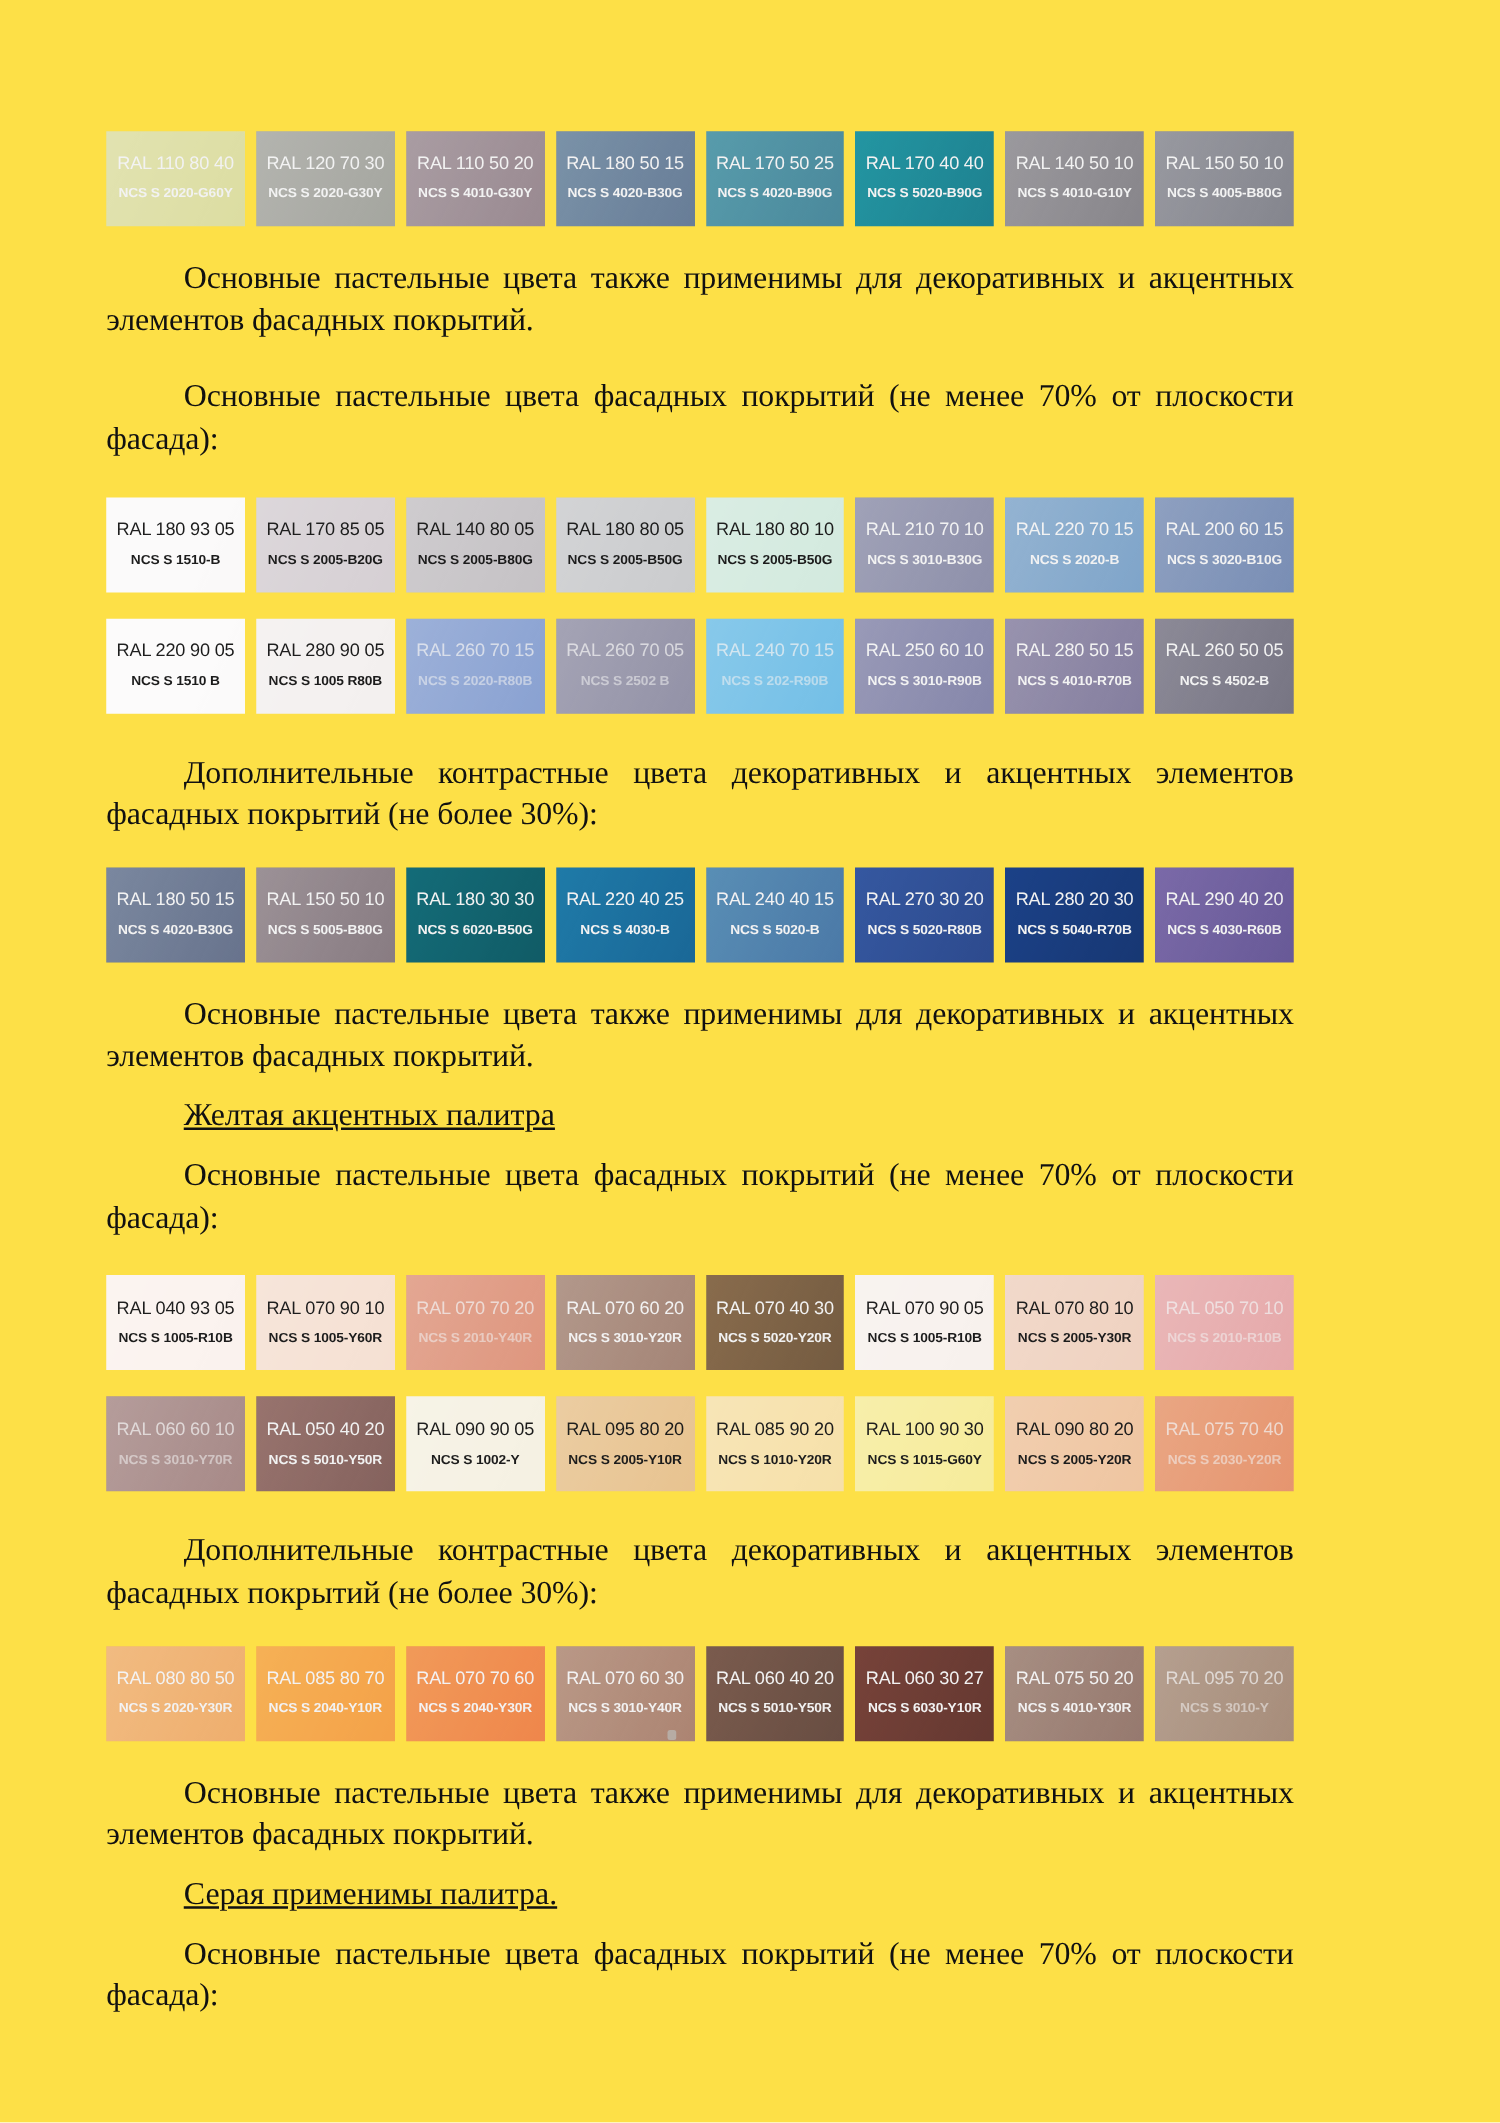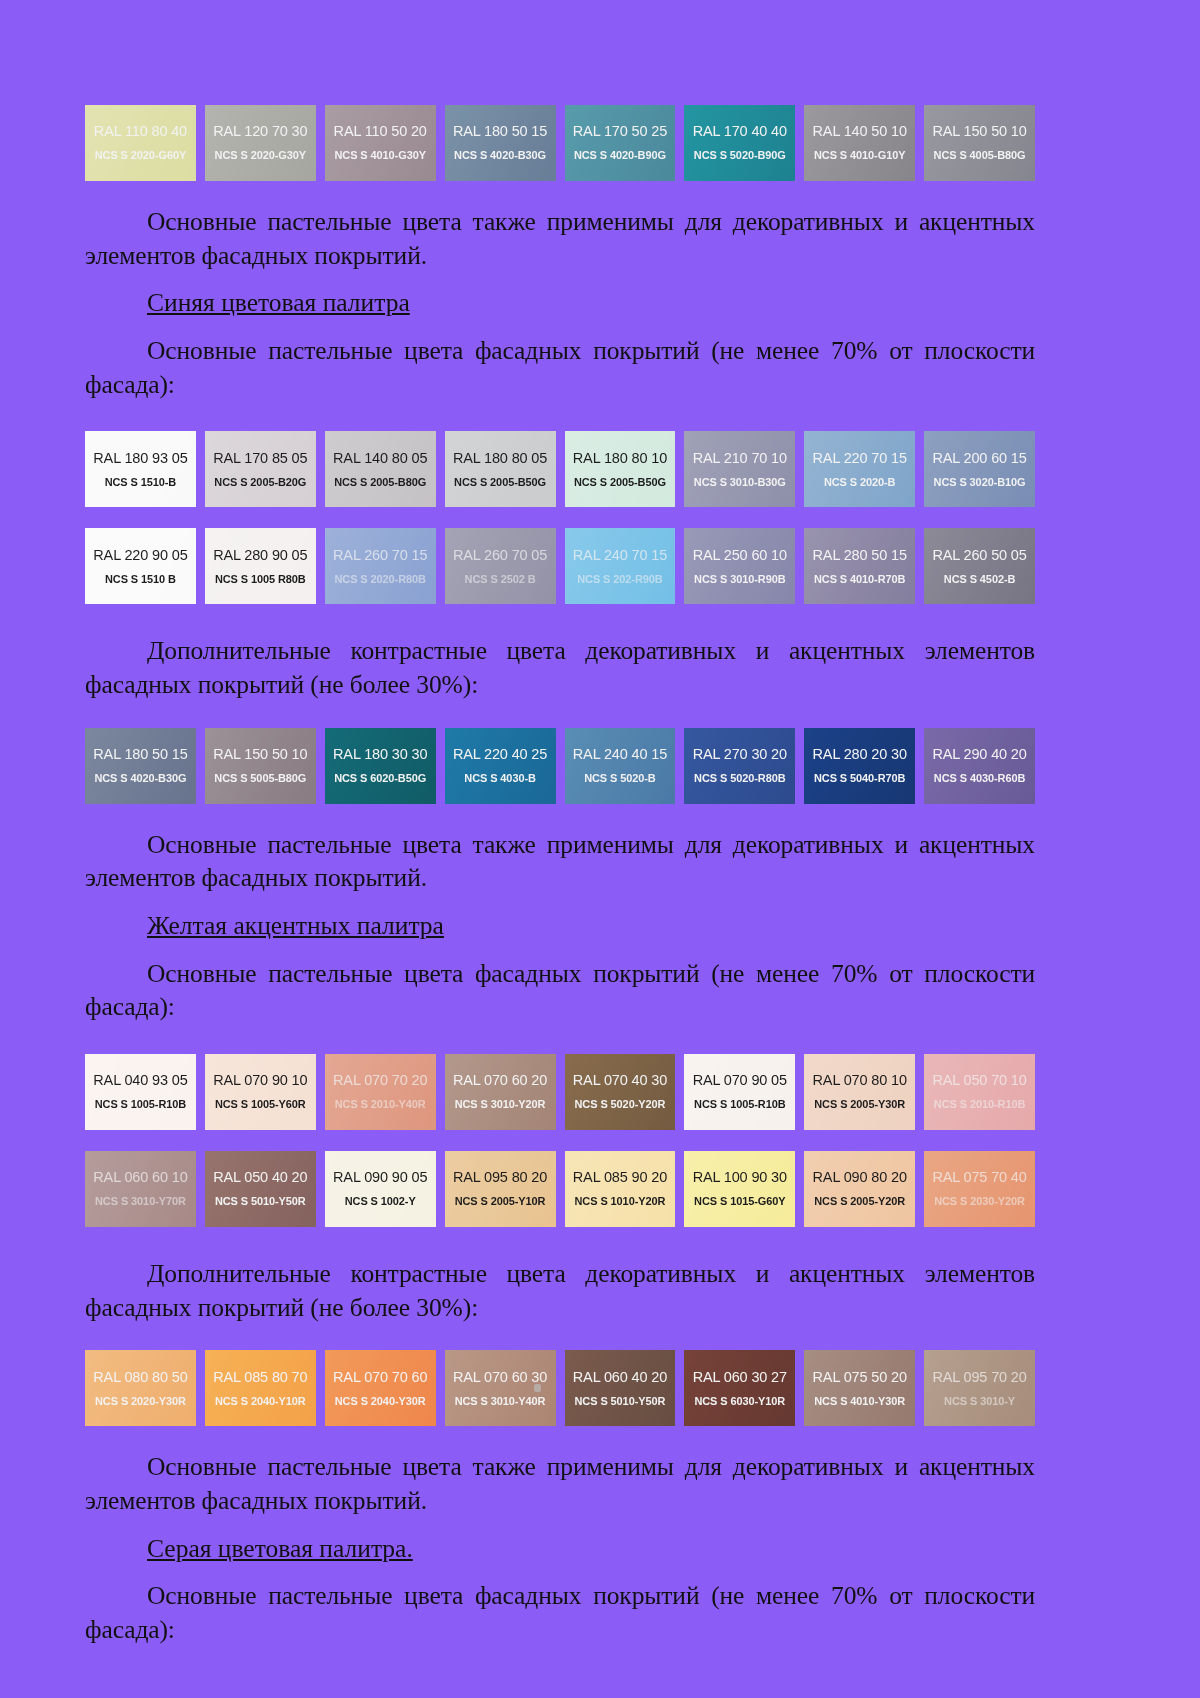--- a/index.html
+++ b/index.html
@@ -6,21 +6,21 @@
   html, body {
     margin: 0;
     padding: 0;
     background: #ffffff;
   }
   .page {
     position: relative;
     width: 1200px;
     height: 1698px;
     margin: 0 auto;
-    background: #8b5cf6;
+    background: #fde047;
     overflow: hidden;
     font-family: "Liberation Serif", "DejaVu Serif", serif;
     color: #111111;
   }
   .content {
     position: absolute;
     left: 85px;
     top: 105px;
     width: 950px;
   }
@@ -152,21 +152,20 @@
         <span class="ncs">NCS S 4005-B80G</span>
       </div>
     </div>
 
     <div class="gap-md"></div>
 
     <p class="body-text">Основные пастельные цвета также применимы для декоративных и акцентных элементов фасадных покрытий.</p>
 
     <div class="gap-sm"></div>
 
-    <div class="sub-head"><span class="u">Синяя цветовая палитра</span></div>
 
     <div class="gap-sm"></div>
 
     <p class="body-text">Основные пастельные цвета фасадных покрытий (не менее 70% от плоскости фасада):</p>
 
     <div class="gap-lg"></div>
 
     <div class="swatch-row">
       <div class="swatch light" style="background-color: rgb(251, 250, 250);">
         <span class="ral">RAL 180 93 05</span>
@@ -406,21 +405,21 @@
         <span class="ncs">NCS S 3010-Y</span>
       </div>
     </div>
 
     <div class="gap-md"></div>
 
     <p class="body-text">Основные пастельные цвета также применимы для декоративных и акцентных элементов фасадных покрытий.</p>
 
     <div class="gap-sm"></div>
 
-    <div class="sub-head"><span class="u">Серая цветовая палитра.</span></div>
+    <div class="sub-head"><span class="u">Серая применимы палитра.</span></div>
 
     <div class="gap-sm"></div>
 
     <p class="body-text">Основные пастельные цвета фасадных покрытий (не менее 70% от плоскости фасада):</p>
 
   </div>
 
   <div class="speckle"></div>
 
 </div>

